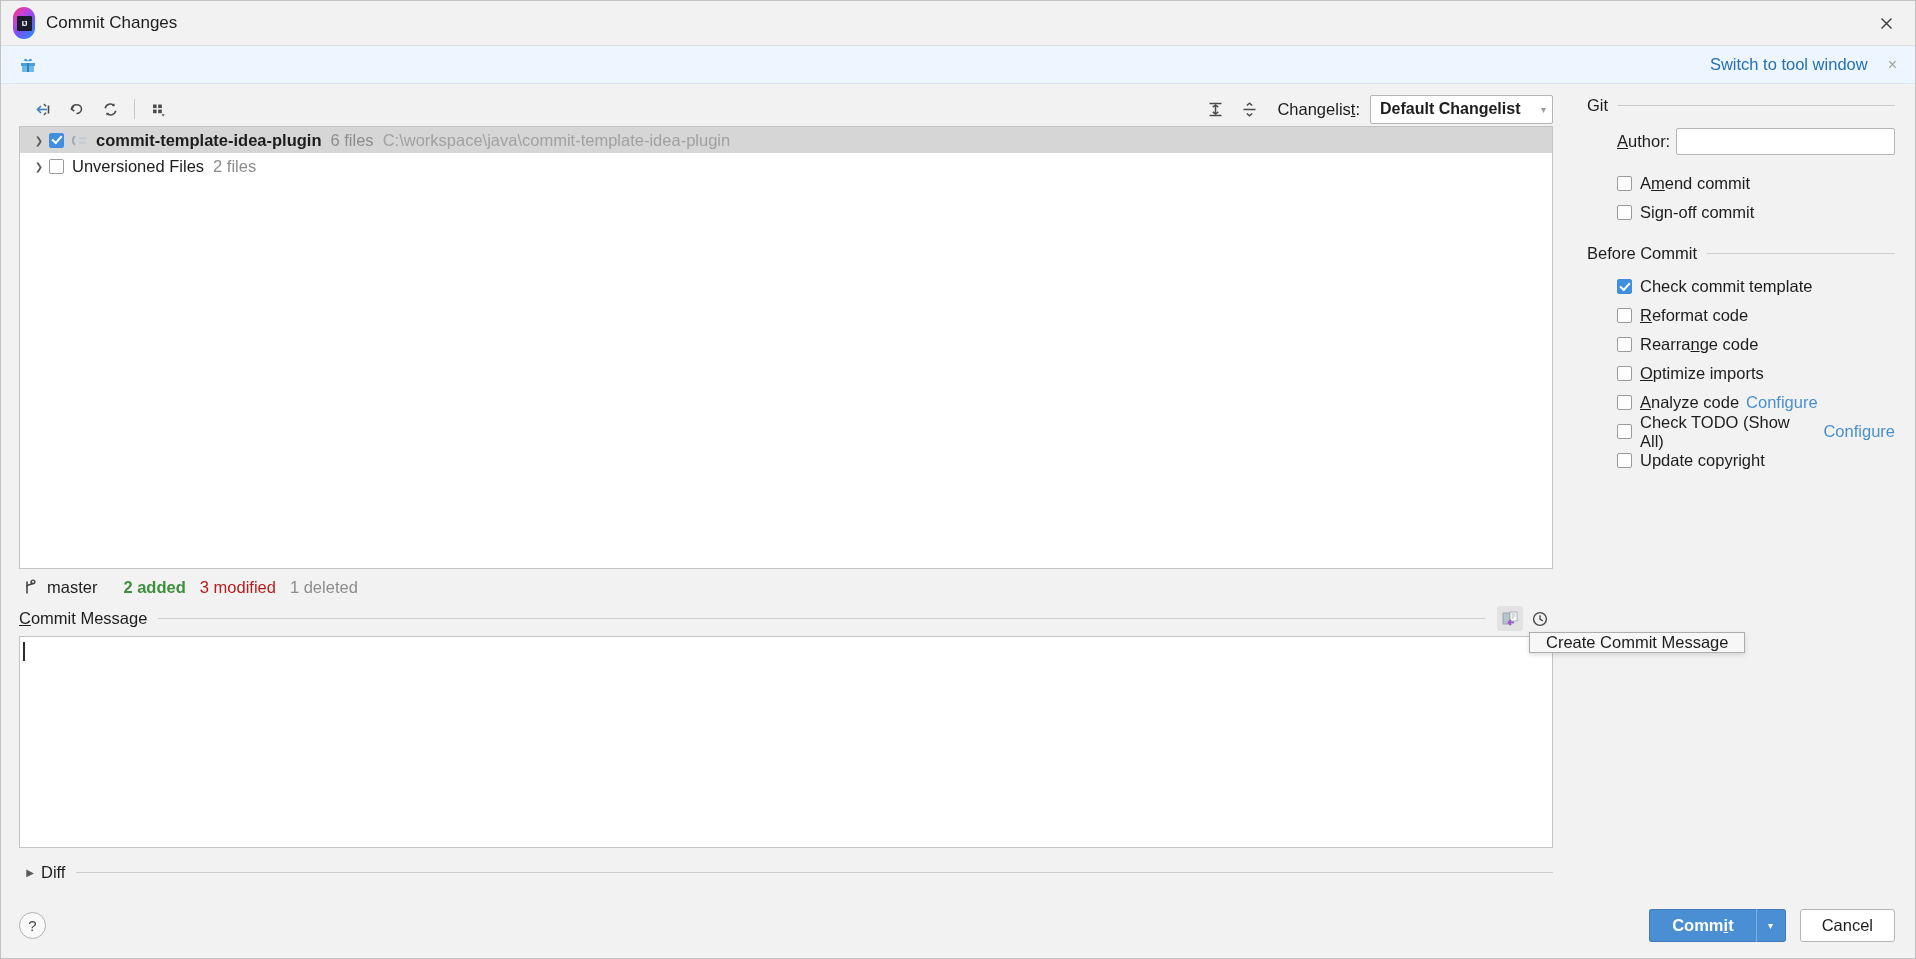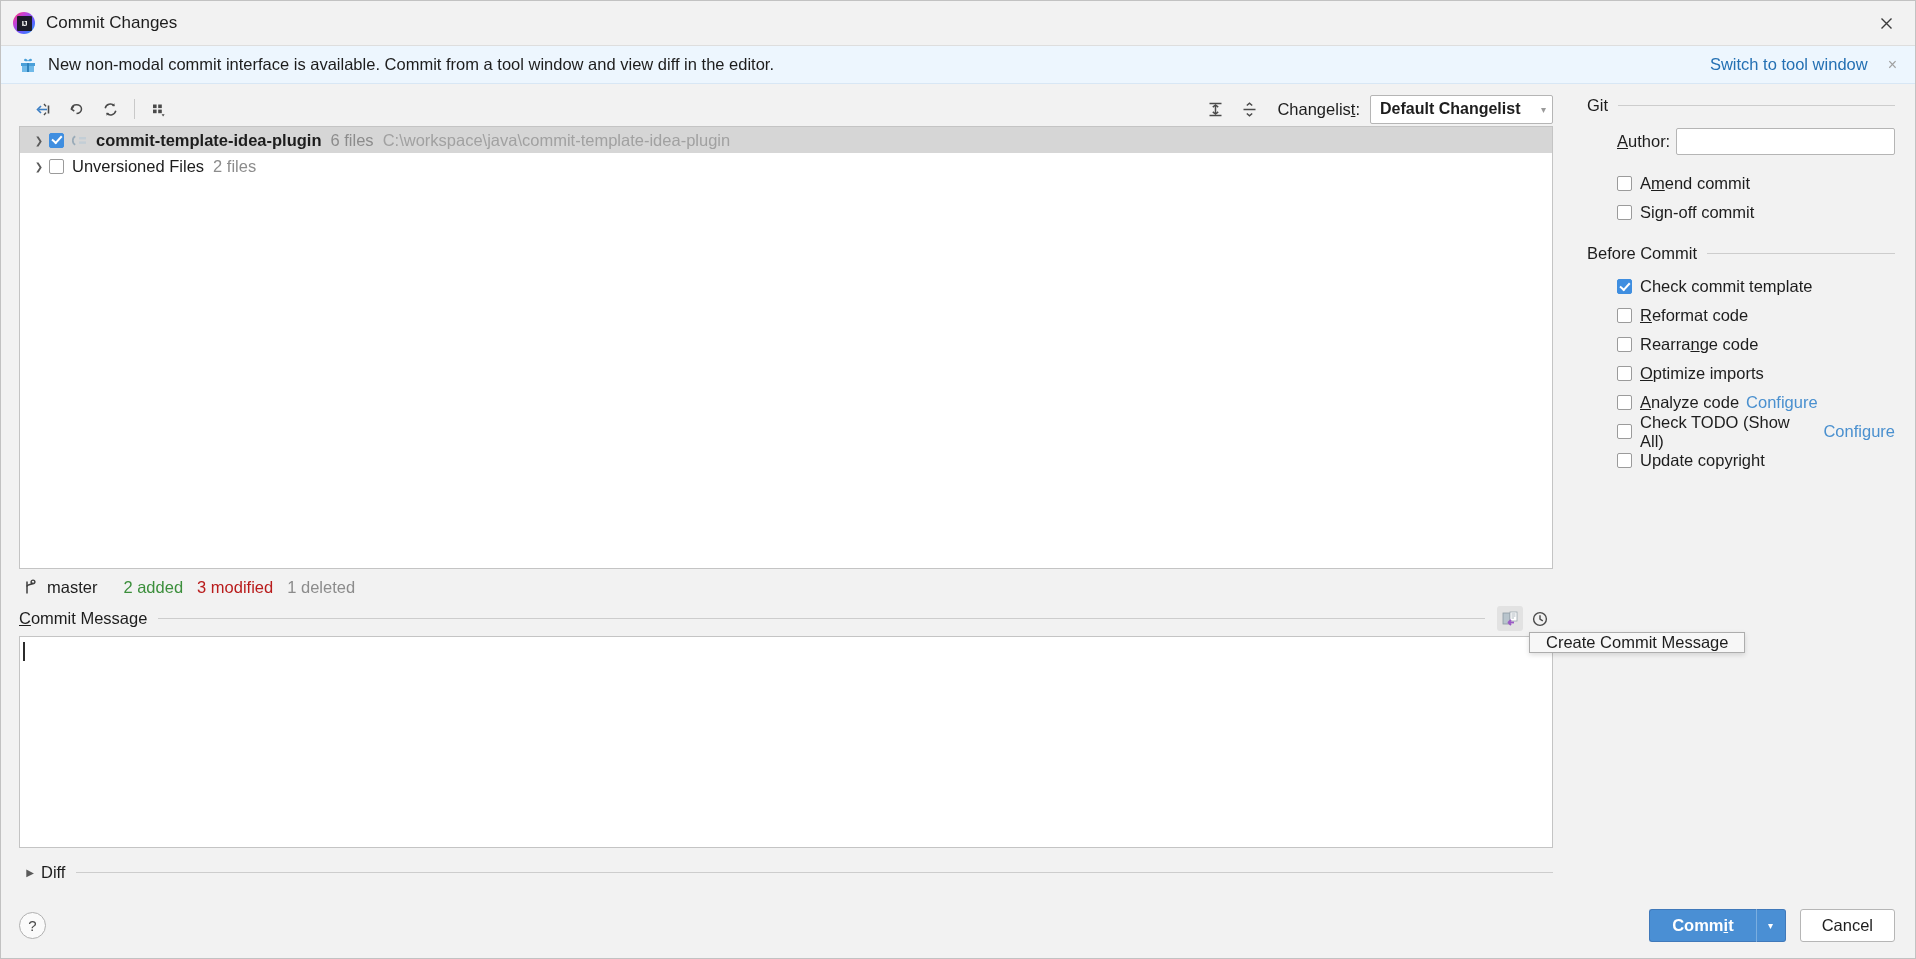--- a/index.html
+++ b/index.html
@@ -23,21 +23,21 @@
   
   .titlebar {
     height: 45px; min-height: 45px;
     background: #f2f2f2;
     border-bottom: 1px solid #dedede;
     display: flex; align-items: center;
     padding-left: 12px;
     position: relative;
   }
   .ij-logo {
-    width: 22px; height: 22px; border-radius: 11px;
+    width: 22px; height: 32px; border-radius: 11px;
     background: linear-gradient(135deg,#fe315d 0%,#cb41d2 28%,#6b57ff 62%,#1d9bf7 100%);
     display: flex; align-items: center; justify-content: center;
     margin-right: 11px;
   }
   .ij-logo-inner {
     width: 15px; height: 15px; background: #1b1b29; border-radius: 1px;
     color: #fff; font-size: 8px; font-weight: bold;
     display: flex; align-items: center; justify-content: center;
     font-family: "Liberation Sans", sans-serif; letter-spacing: -1px;
   }
@@ -121,21 +121,21 @@
   .node-meta { color: #8c8c8c; margin-right: 9px; font-weight: normal; }
   .node-path { color: #a1a1a1; font-weight: normal; }
 
   
   .status-row {
     height: 36px; display: flex; align-items: center;
     font-size: 16.5px; padding-left: 4px;
   }
   .branch-icon { width: 15px; height: 17px; margin-right: 9px; }
   .status-branch { margin-right: 26px; }
-  .st-added { color: #3c8f3c; margin-right: 14px; }
+  .st-added { color: #3c8f3c; margin-right: 14px; font-weight: bold; }
   .st-modified { color: #b91c1c; margin-right: 14px; }
   .st-deleted { color: #8c8c8c; }
 
   
   .cm-header {
     display: flex; align-items: center; height: 27px;
     padding-right: 17px; position: relative;
   }
   .cm-label { font-size: 16.5px; margin-right: 11px; white-space: nowrap; }
   .cm-label u { text-decoration: underline; }
@@ -247,21 +247,20 @@
   </div>
 
   <div class="banner">
     <svg class="gift-icon" viewBox="0 0 18 18">
       <path d="M2 7h14v3H2z" fill="#4a9fd8"></path>
       <path d="M3 10h12v6H3z" fill="#6fb9e8"></path>
       <path d="M8 7h2v9H8z" fill="#2f83bd"></path>
       <path d="M5.5 3.2c1.2-1 2.9 .2 3.5 1.9-1.8 .5-3.6 .2-4-.8-.2-.5 0-.9 .5-1.1z" fill="#4a9fd8"></path>
       <path d="M12.5 3.2c-1.2-1-2.9 .2-3.5 1.9 1.8 .5 3.6 .2 4-.8 .2-.5 0-.9-.5-1.1z" fill="#4a9fd8"></path>
     </svg>
-    <div class="banner-text">New non-modal commit interface is available. Commit from a tool window and view diff in the editor.</div>
     <div class="banner-right">
       <span class="banner-link">Switch to tool window</span>
       <span class="banner-close">×</span>
     </div>
   </div>
 
   <div class="body">
 
     <div class="left-col">
 

